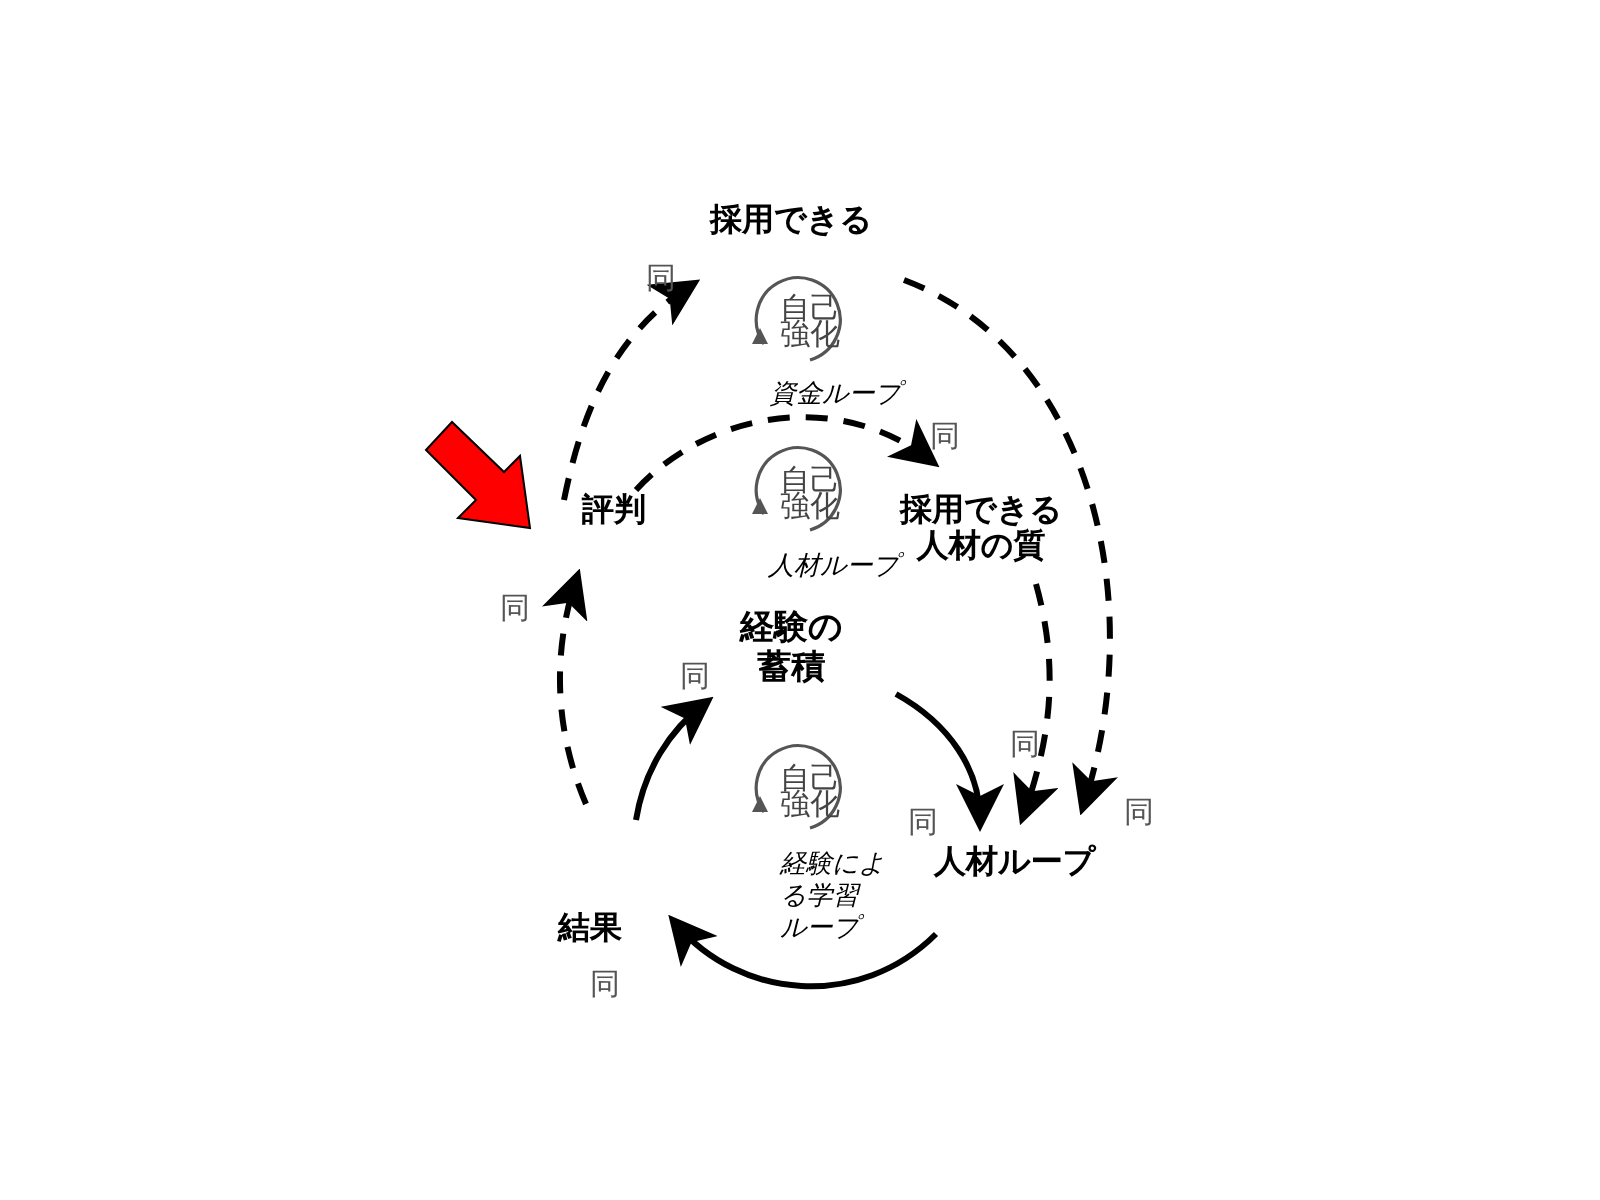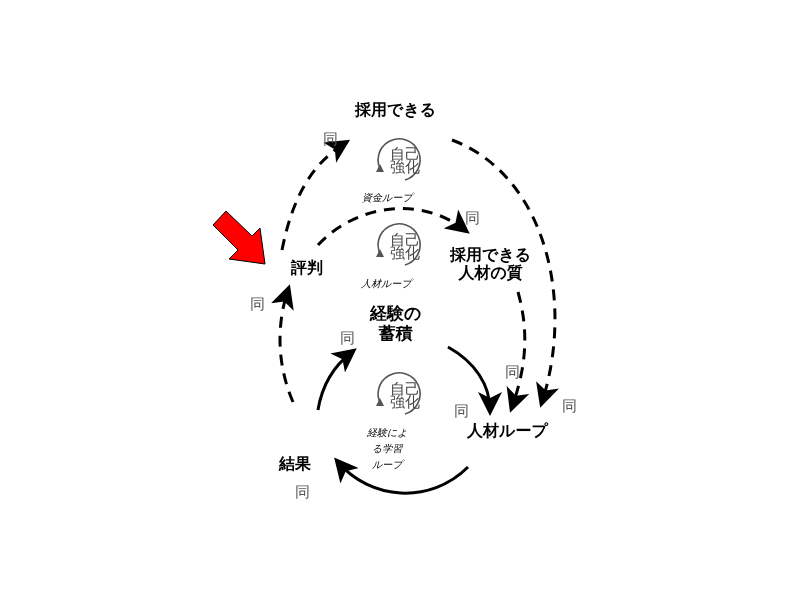--- a/index.html
+++ b/index.html
@@ -1,22 +1,22 @@
 <!DOCTYPE html>
 <html><head>
 <meta charset="utf-8">
 <style>
   html, body { margin: 0; padding: 0; background: #ffffff; }
   body { width: 800px; height: 600px; position: relative; overflow: hidden;
          font-family: "DejaVu Sans", "Liberation Sans", sans-serif; }
   #diagram { position: absolute; left: 0; top: 0; width: 800px; height: 600px; }
   .node { position: absolute; font-weight: bold; color: #000; font-size: 16px;
           line-height: 18px; text-align: center; white-space: nowrap; }
-  .loop-label { position: absolute; font-style: italic; color: #000; font-size: 10px;
-                line-height: 16px; text-align: center; white-space: nowrap; }
+  .loop-label { position: absolute; font-style: italic; color: #000; font-size: 13px;
+                line-height: 16px; text-align: left; white-space: nowrap; margin-left: 23px; }
   .loop-badge { position: absolute; width: 40px; text-align: center; color: #444;
                 font-size: 15px; line-height: 13px; }
   .polarity { position: absolute; color: #555; font-size: 15px; line-height: 16px; }
 </style>
 </head>
 <body>
 
 <svg id="diagram" viewBox="0 0 800 600" xmlns="http://www.w3.org/2000/svg">
   <defs>
     <marker id="ah" markerWidth="8" markerHeight="8" refX="6" refY="4" orient="auto" markerUnits="strokeWidth">
@@ -55,21 +55,21 @@
     <path d="M382,257 A21,21 0 1 1 405,265" fill="none" stroke="#555" stroke-width="1.6"></path>
     <polygon points="376,257 384,257 380,249" fill="#555"></polygon>
   </g>
   <g>
     <path d="M382,406 A21,21 0 1 1 405,414" fill="none" stroke="#555" stroke-width="1.6"></path>
     <polygon points="376,406 384,406 380,398" fill="#555"></polygon>
   </g>
 </svg>
 
 <div class="node" style="left:355px; top:101px;">採用できる</div>
-<div class="node" style="left:291px; top:260px;font-family:Liberation Mono, monospace;">評判</div>
+<div class="node" style="left:291px; top:246px;">評判</div>
 <div class="node" style="left:450px; top:246px;">
   <div>採用できる</div>
   <div>人材の質</div>
 </div>
 <div class="node" style="left:370px; top:304px; font-size:17px; line-height:20px;font-family:Liberation Serif, serif;">
   <div>経験の</div>
   <div>蓄積</div>
 </div>
 <div class="node" style="left:279px; top:422px;margin-top:33px;">結果</div>
 <div class="node" style="left:467px; top:422px;">人材ループ</div>

